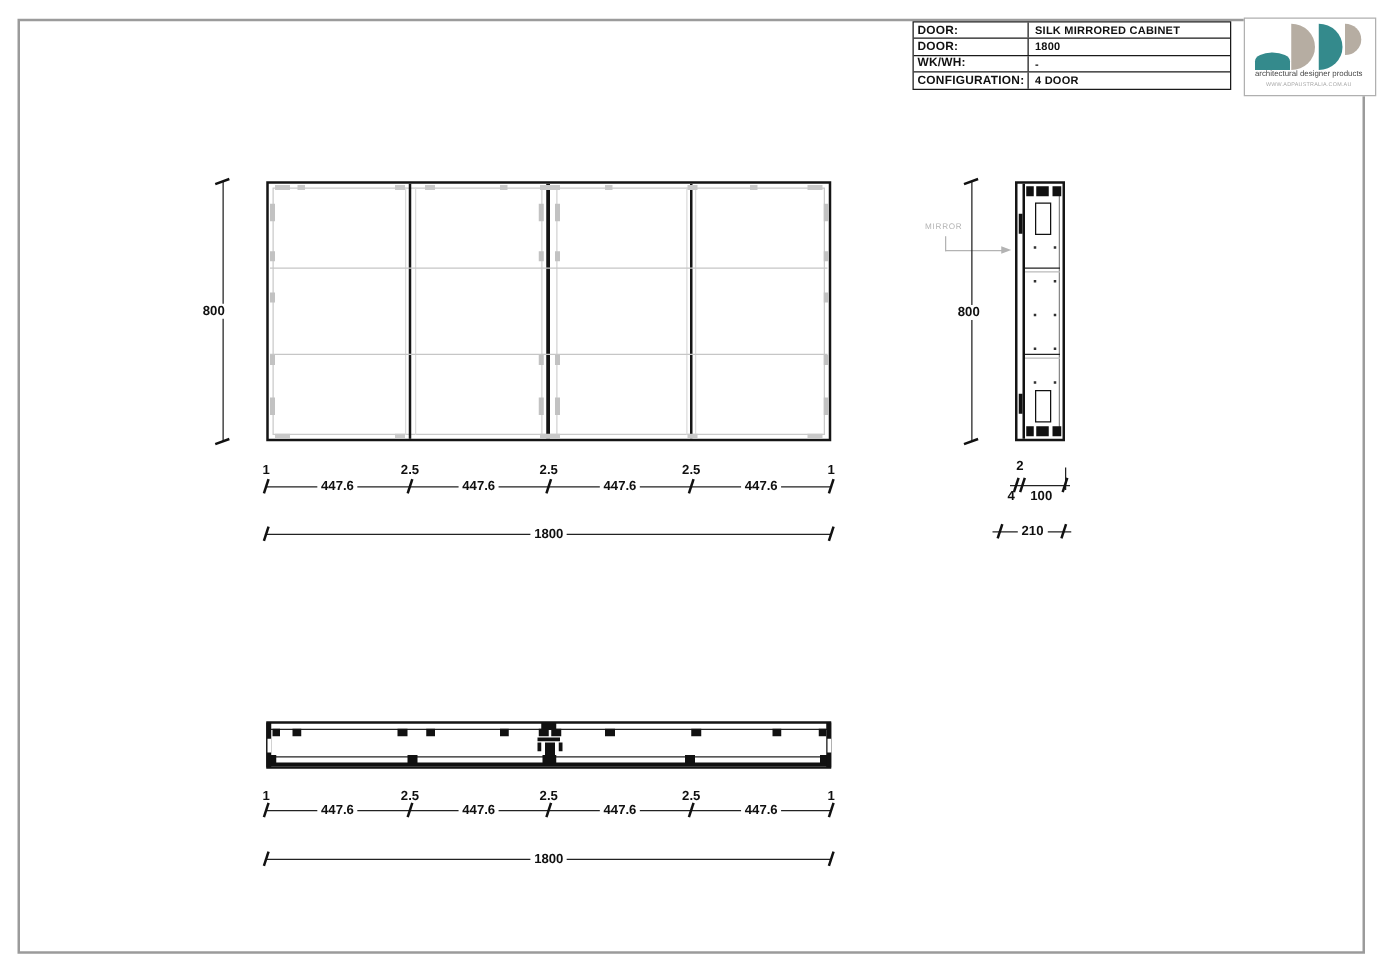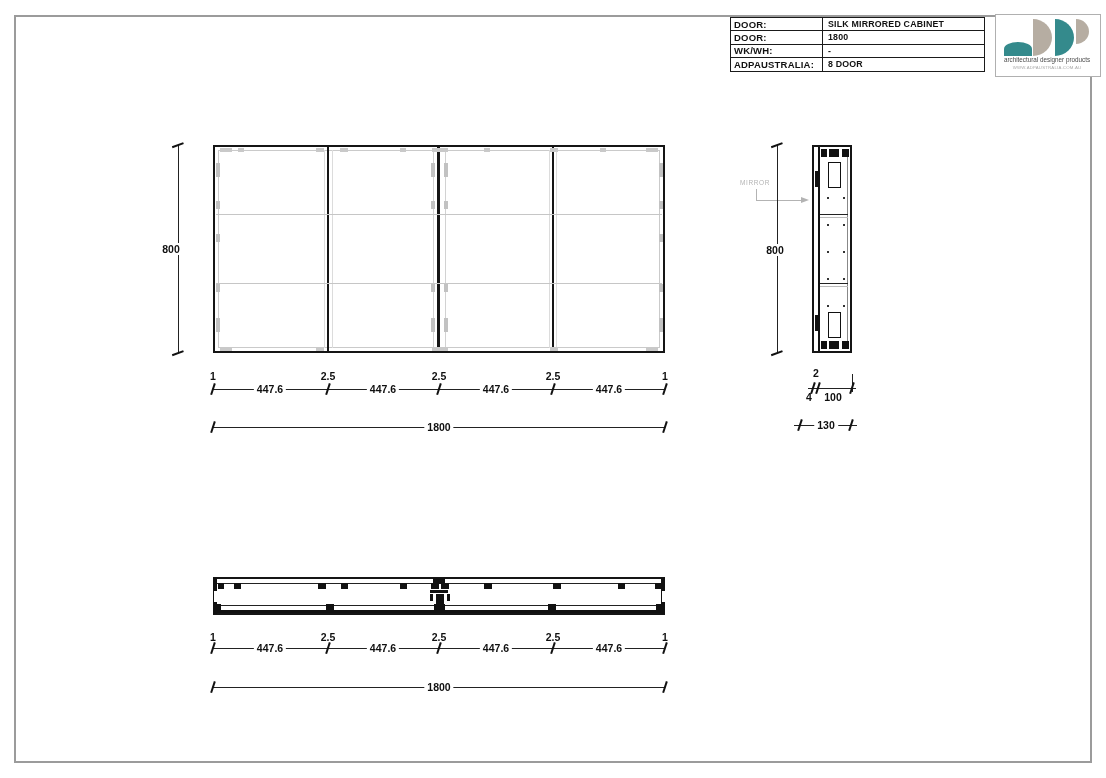--- a/index.html
+++ b/index.html
@@ -62,22 +62,22 @@
     </div>
     <div class="tb-row">
       <div class="tb-label">DOOR:</div>
       <div class="tb-value">1800</div>
     </div>
     <div class="tb-row">
       <div class="tb-label">WK/WH:</div>
       <div class="tb-value">-</div>
     </div>
     <div class="tb-row">
-      <div class="tb-label">ADPAUSTRALIA:</div>
-      <div class="tb-value">8 DOOR</div>
+      <div class="tb-label">CONFIGURATION:</div>
+      <div class="tb-value">4 DOOR</div>
     </div>
   </div>
 
   <div class="logo-box"></div>
   <div class="logo-shape" style="left: 1004px; top: 42px; width: 28px; height: 14px; border-radius: 28px 28px 0px 0px / 14px 14px 0px 0px; background: rgb(52, 138, 140);"></div>
   <div class="logo-shape" style="left: 1033px; top: 19px; width: 19px; height: 37px; border-radius: 0px 100% 100% 0px / 0px 50% 50% 0px; background: rgb(182, 173, 162);"></div>
   <div class="logo-shape" style="left: 1055px; top: 19px; width: 19px; height: 37px; border-radius: 0px 100% 100% 0px / 0px 50% 50% 0px; background: rgb(52, 138, 140);"></div>
   <div class="logo-shape" style="left: 1076px; top: 19px; width: 13px; height: 25px; border-radius: 0px 100% 100% 0px / 0px 50% 50% 0px; background: rgb(182, 173, 162);"></div>
   <div class="logo-tagline">architectural designer products</div>
   <div class="logo-site">WWW.ADPAUSTRALIA.COM.AU</div>
@@ -102,21 +102,21 @@
 
   <div class="side-outer"></div>
 
   <div class="dlabel" style="left:775px;top:250px">800</div>
   <div class="mirror-label" style="left:755px;top:182px">MIRROR</div>
   <div class="leader-arrow"></div>
 
   <div class="dlabel plain" style="left:816px;top:373px">2</div>
   <div class="dlabel plain" style="left:809px;top:397px">4</div>
   <div class="dlabel plain" style="left:833px;top:397px">100</div>
-  <div class="dlabel" style="left:826px;top:425px">130</div>
+  <div class="dlabel" style="left:826px;top:425px">210</div>
 
   <div class="plan-outer"></div>
 
   <div class="dlabel plain" style="left:213px;top:637px">1</div>
   <div class="dlabel plain" style="left:328px;top:637px">2.5</div>
   <div class="dlabel plain" style="left:439px;top:637px">2.5</div>
   <div class="dlabel plain" style="left:553px;top:637px">2.5</div>
   <div class="dlabel plain" style="left:665px;top:637px">1</div>
 
   <div class="dlabel" style="left:270px;top:648px">447.6</div>

